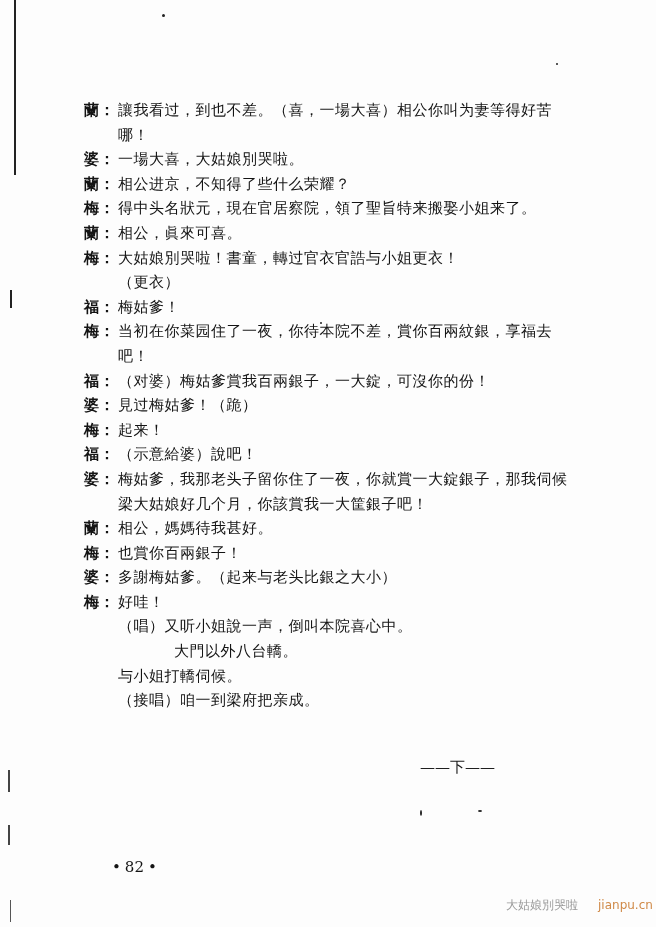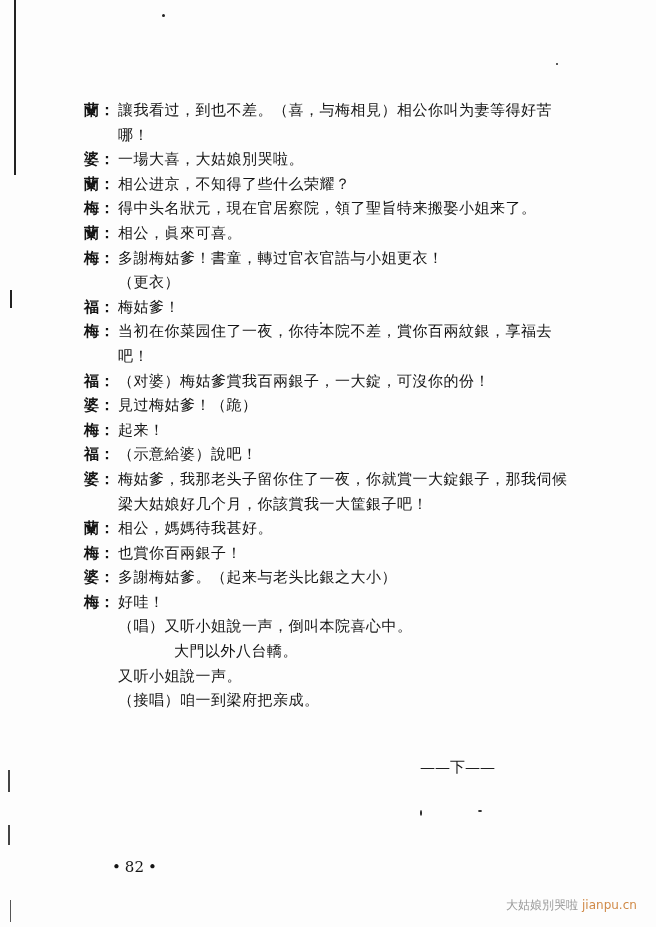--- a/index.html
+++ b/index.html
@@ -82,64 +82,64 @@
     .watermark {
       position: absolute;
       left: 506px;
       top: 897px;
       font-size: 12px;
       color: #9a9a9a;
       font-family: "DejaVu Sans", sans-serif;
     }
     .watermark .brand {
       color: #d08a48;
-      margin-left: 4px;
+      margin-left: 20px;
     }
   </style>
 </head>
 <body>
 
 <div class="page">
   <div class="binding-edge"></div>
   <div class="binding-edge seg2"></div>
   <div class="binding-edge seg3"></div>
   <div class="binding-edge seg4"></div>
   <div class="binding-edge seg5"></div>
 
   <div class="speck" style="left:162px;top:14px;"></div>
   <div class="speck" style="left:556px;top:63px;width:2px;height:2px;"></div>
   <div class="speck" style="left:320px;top:322px;width:2px;height:2px;"></div>
   <div class="speck" style="left:420px;top:810px;width:2px;height:6px;"></div>
   <div class="speck" style="left:478px;top:810px;width:4px;height:2px;"></div>
 
   <div class="content" id="libretto">
-    <div class="line"><span class="speaker">蘭</span><span class="text">讓我看过，到也不差。（喜，与梅相見）相公你叫为妻等得好苦</span></div>
+    <div class="line"><span class="speaker">蘭</span><span class="text">讓我看过，到也不差。（喜，一場大喜）相公你叫为妻等得好苦</span></div>
     <div class="line indent1"><span class="text">哪！</span></div>
     <div class="line"><span class="speaker">婆</span><span class="text">一場大喜，大姑娘別哭啦。</span></div>
     <div class="line"><span class="speaker">蘭</span><span class="text">相公进京，不知得了些什么荣耀？</span></div>
     <div class="line"><span class="speaker">梅</span><span class="text">得中头名狀元，現在官居察院，領了聖旨特来搬娶小姐来了。</span></div>
     <div class="line"><span class="speaker">蘭</span><span class="text">相公，眞來可喜。</span></div>
-    <div class="line"><span class="speaker">梅</span><span class="text">多謝梅姑爹！書童，轉过官衣官誥与小姐更衣！</span></div>
+    <div class="line"><span class="speaker">梅</span><span class="text">大姑娘別哭啦！書童，轉过官衣官誥与小姐更衣！</span></div>
     <div class="line indent1"><span class="text">（更衣）</span></div>
     <div class="line"><span class="speaker">福</span><span class="text">梅姑爹！</span></div>
     <div class="line"><span class="speaker">梅</span><span class="text">当初在你菜园住了一夜，你待本院不差，賞你百兩紋銀，享福去</span></div>
     <div class="line indent1"><span class="text">吧！</span></div>
     <div class="line"><span class="speaker">福</span><span class="text">（对婆）梅姑爹賞我百兩銀子，一大錠，可沒你的份！</span></div>
     <div class="line"><span class="speaker">婆</span><span class="text">見过梅姑爹！（跪）</span></div>
     <div class="line"><span class="speaker">梅</span><span class="text">起来！</span></div>
     <div class="line"><span class="speaker">福</span><span class="text">（示意給婆）說吧！</span></div>
     <div class="line"><span class="speaker">婆</span><span class="text">梅姑爹，我那老头子留你住了一夜，你就賞一大錠銀子，那我伺候</span></div>
     <div class="line indent1"><span class="text">梁大姑娘好几个月，你該賞我一大筐銀子吧！</span></div>
     <div class="line"><span class="speaker">蘭</span><span class="text">相公，媽媽待我甚好。</span></div>
     <div class="line"><span class="speaker">梅</span><span class="text">也賞你百兩銀子！</span></div>
     <div class="line"><span class="speaker">婆</span><span class="text">多謝梅姑爹。（起来与老头比銀之大小）</span></div>
     <div class="line"><span class="speaker">梅</span><span class="text">好哇！</span></div>
     <div class="line indent1"><span class="text">（唱）又听小姐說一声，倒叫本院喜心中。</span></div>
     <div class="line indent2"><span class="text">大門以外八台轎。</span></div>
-    <div class="line indent1"><span class="text">又听小姐說一声。</span></div>
+    <div class="line indent1"><span class="text">与小姐打轎伺候。</span></div>
     <div class="line indent1"><span class="text">（接唱）咱一到梁府把亲成。</span></div>
   </div>
 
   <div class="scene-end">——下——</div>
 
   <div class="page-number">82</div>
 
   <div class="watermark">
     <span>大姑娘別哭啦</span><span class="brand">jianpu.cn</span>
   </div>

